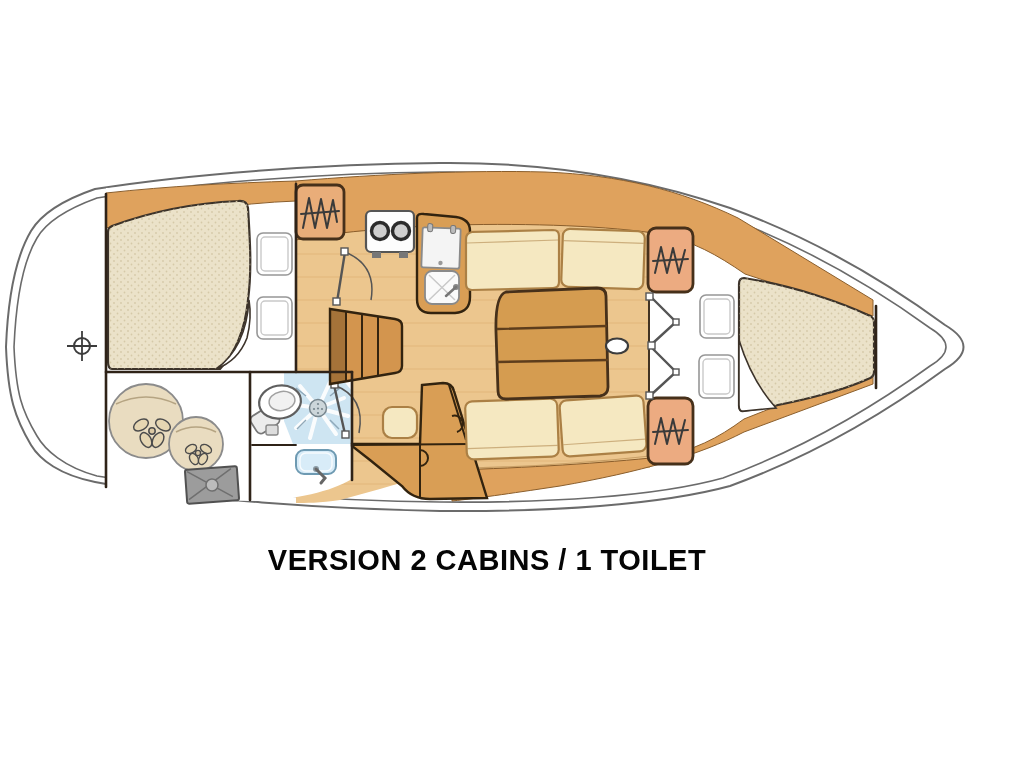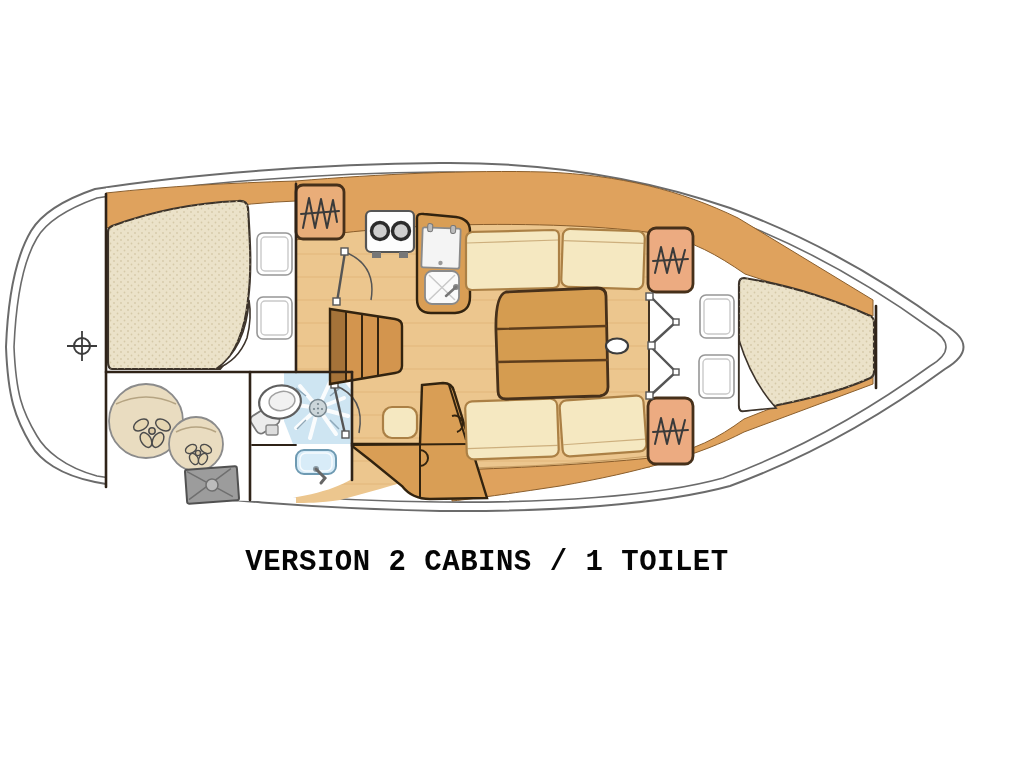--- a/index.html
+++ b/index.html
@@ -1,17 +1,17 @@
 <!DOCTYPE html>
 <html><head>
 <meta charset="utf-8">
 <style>
   html,body{margin:0;padding:0;background:#ffffff;}
   .page{position:relative;width:1010px;height:757px;background:#ffffff;overflow:hidden;
-        font-family:Liberation Mono, monospace;}
+        font-family:Liberation Sans, sans-serif;}
   svg{display:block;}
   .hull-outer{fill:#ffffff;stroke:#6b6b6b;stroke-width:2;}
   .hull-inner{fill:none;stroke:#6b6b6b;stroke-width:1.6;}
   .white-room{fill:#ffffff;}
   .wall{stroke:#2f2318;stroke-width:2.6;fill:none;stroke-linecap:round;}
   .wall-thin{stroke:#2f2318;stroke-width:1.8;fill:none;stroke-linecap:round;}
   .wood{stroke:#8a5e2c;stroke-width:1;}
   .outline-dk{stroke:#32230f;stroke-width:2.4;}
   .outline-md{stroke:#46301a;stroke-width:2.8;}
   .cushion-st{stroke:#ab8045;stroke-width:2.2;}

